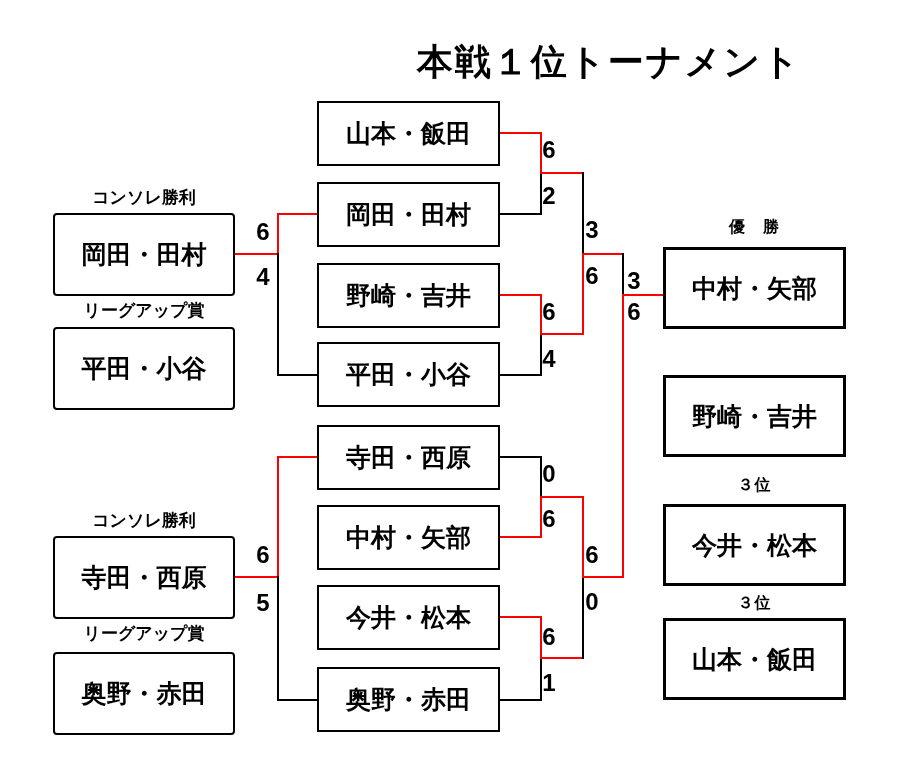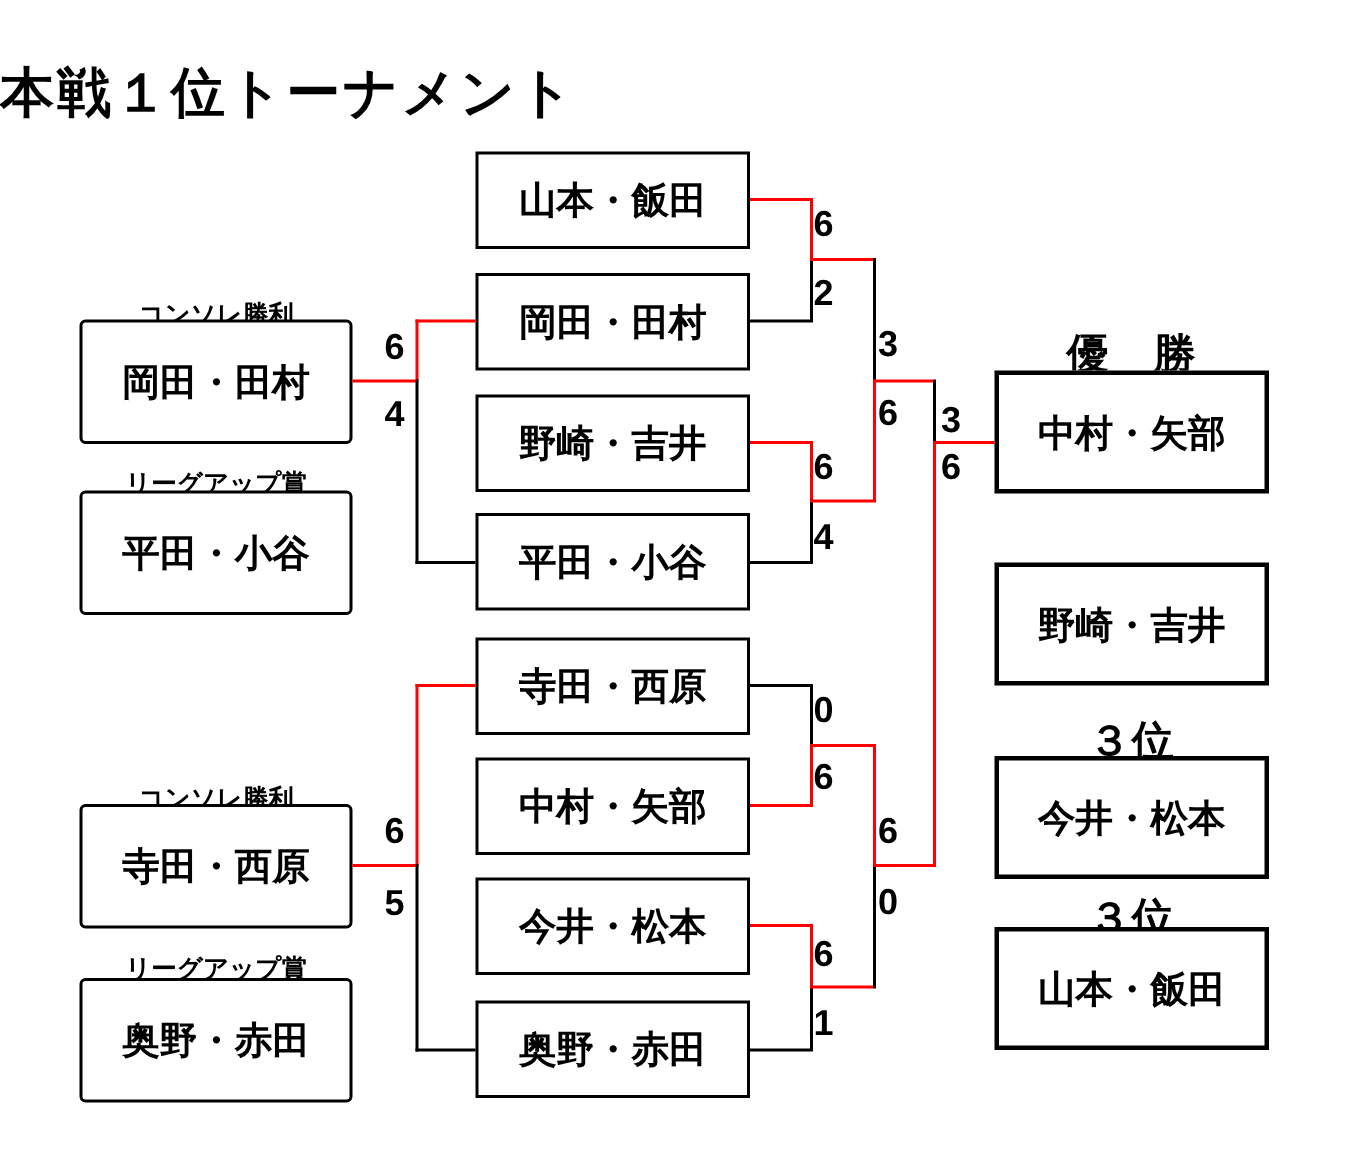--- a/index.html
+++ b/index.html
@@ -1,34 +1,34 @@
 <!DOCTYPE html>
 <html style="--win: #ff0000; --line: #000000;"><head>
 <meta charset="utf-8">
 <style>
   html,body{margin:0;padding:0;background:#fff;}
   .canvas{
     position:relative;width:911px;height:778px;background:#ffffff;overflow:hidden;
     font-family:"Liberation Sans","DejaVu Sans",sans-serif;color:#000;
   }
   .title{
-    position:absolute;left:0;top:38px;width:801px;text-align:left;
+    position:absolute;left:0;top:38px;width:801px;text-align:right;
     font-size:36px;font-weight:bold;letter-spacing:2px;
   }
   .box{
     position:absolute;box-sizing:border-box;background:#fff;
     display:flex;align-items:center;justify-content:center;
     font-weight:bold;font-size:25px;white-space:nowrap;
   }
   .box.center-col{left:317px;width:183px;height:65px;border:2px solid var(--line);}
   .box.left-col{left:53px;width:182px;height:83px;border:2px solid var(--line);border-radius:4px;}
   .box.right-col{left:663px;width:183px;height:82px;border:3px solid var(--line);}
   .lbl{position:absolute;font-weight:bold;text-align:center;white-space:nowrap;}
-  .lbl.side{left:53px;width:182px;font-size:17px;margin-top:12px;}
-  .lbl.result{left:663px;width:183px;font-size:28px;letter-spacing:1px;}
+  .lbl.side{left:53px;width:182px;font-size:17px;}
+  .lbl.result{left:663px;width:183px;font-size:16px;letter-spacing:1px;}
   .score{
     position:absolute;width:28px;text-align:center;
     font-weight:bold;font-size:24px;line-height:30px;
   }
   .ln{position:absolute;background:var(--line);}
   .ln.win{background:var(--win);}
 </style>
 </head>
 <body>
 

